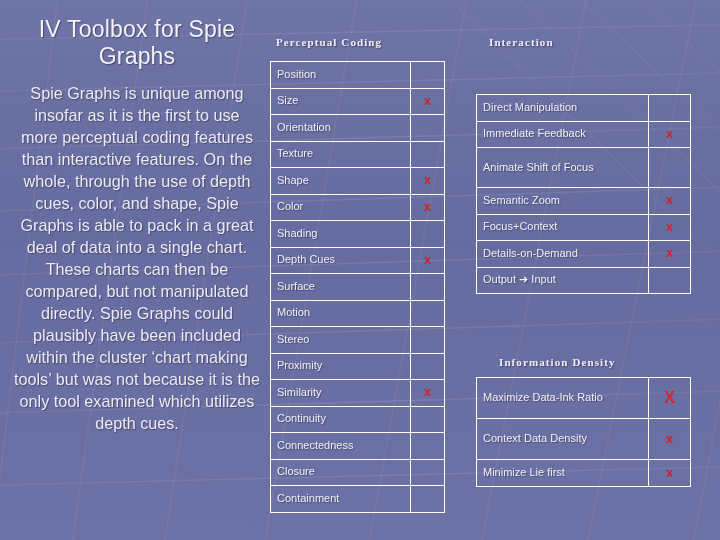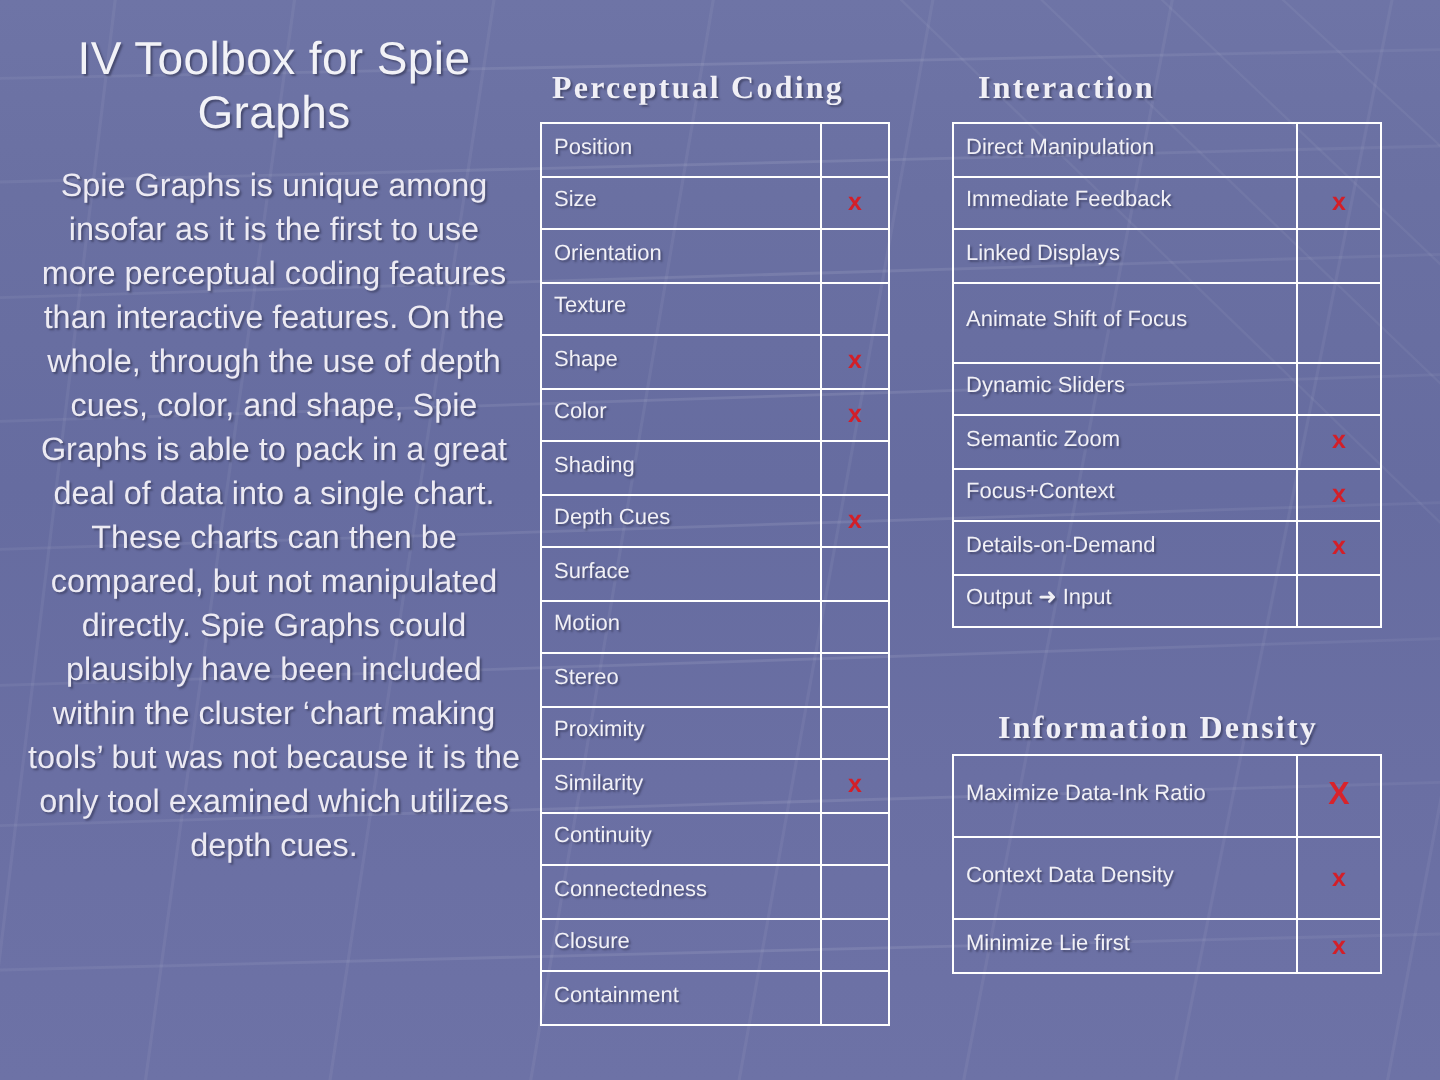--- a/index.html
+++ b/index.html
@@ -64,21 +64,21 @@
     line-height: 1.355;
     color: #eceaf3;
     text-shadow: 1px 1px 1px rgba(40,42,70,.5);
     padding: 0 6px;
   }
 
   
   .section-head {
     font-family: "Liberation Serif", serif;
     font-weight: bold;
-    font-size: 16px;
+    font-size: 11px;
     letter-spacing: 1.1px;
     color: #f0eff6;
     text-shadow: 1px 1px 1px rgba(40,42,70,.55);
     white-space: nowrap;
   }
 
   
   .ivtable {
     border-collapse: collapse;
     table-layout: fixed;
@@ -126,21 +126,21 @@
   #ix-head {
     position: absolute;
     left: 489px;
     top: 36px;
   }
   #ix-table-wrap {
     position: absolute;
     left: 476px;
     top: 61px;
   }
-  #ix-table { width: 214px; }
+  #ix-table { width: 214px; margin-top: 33px; }
   #ix-table td.label { width: 172px; height: 26.5px; }
   #ix-table td.mark  { width: 42px; }
   #ix-table td.tall  { height: 40px; }
 
   
   #id-head {
     position: absolute;
     left: 499px;
     top: 356px;
   }
@@ -285,29 +285,21 @@
       <tbody>
         <tr>
             <td class="label">Direct Manipulation</td>
             <td class="mark"></td>
           </tr>
         <tr>
             <td class="label">Immediate Feedback</td>
             <td class="mark">x</td>
           </tr>
         <tr>
-            <td class="label">Linked Displays</td>
-            <td class="mark"></td>
-          </tr>
-        <tr>
             <td class="label tall">Animate Shift of Focus</td>
-            <td class="mark"></td>
-          </tr>
-        <tr>
-            <td class="label">Dynamic Sliders</td>
             <td class="mark"></td>
           </tr>
         <tr>
             <td class="label">Semantic Zoom</td>
             <td class="mark">x</td>
           </tr>
         <tr>
             <td class="label">Focus+Context</td>
             <td class="mark">x</td>
           </tr>

